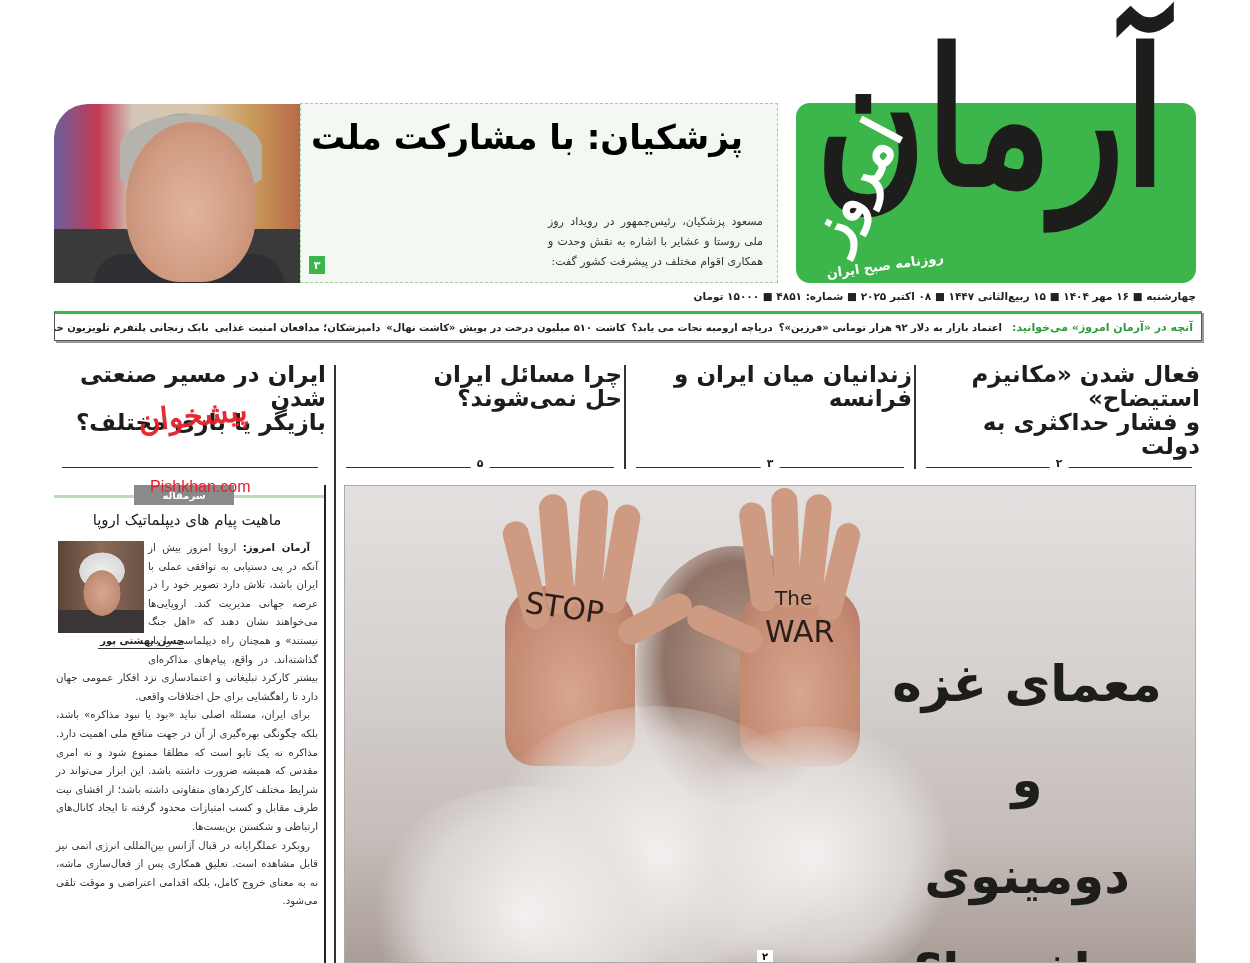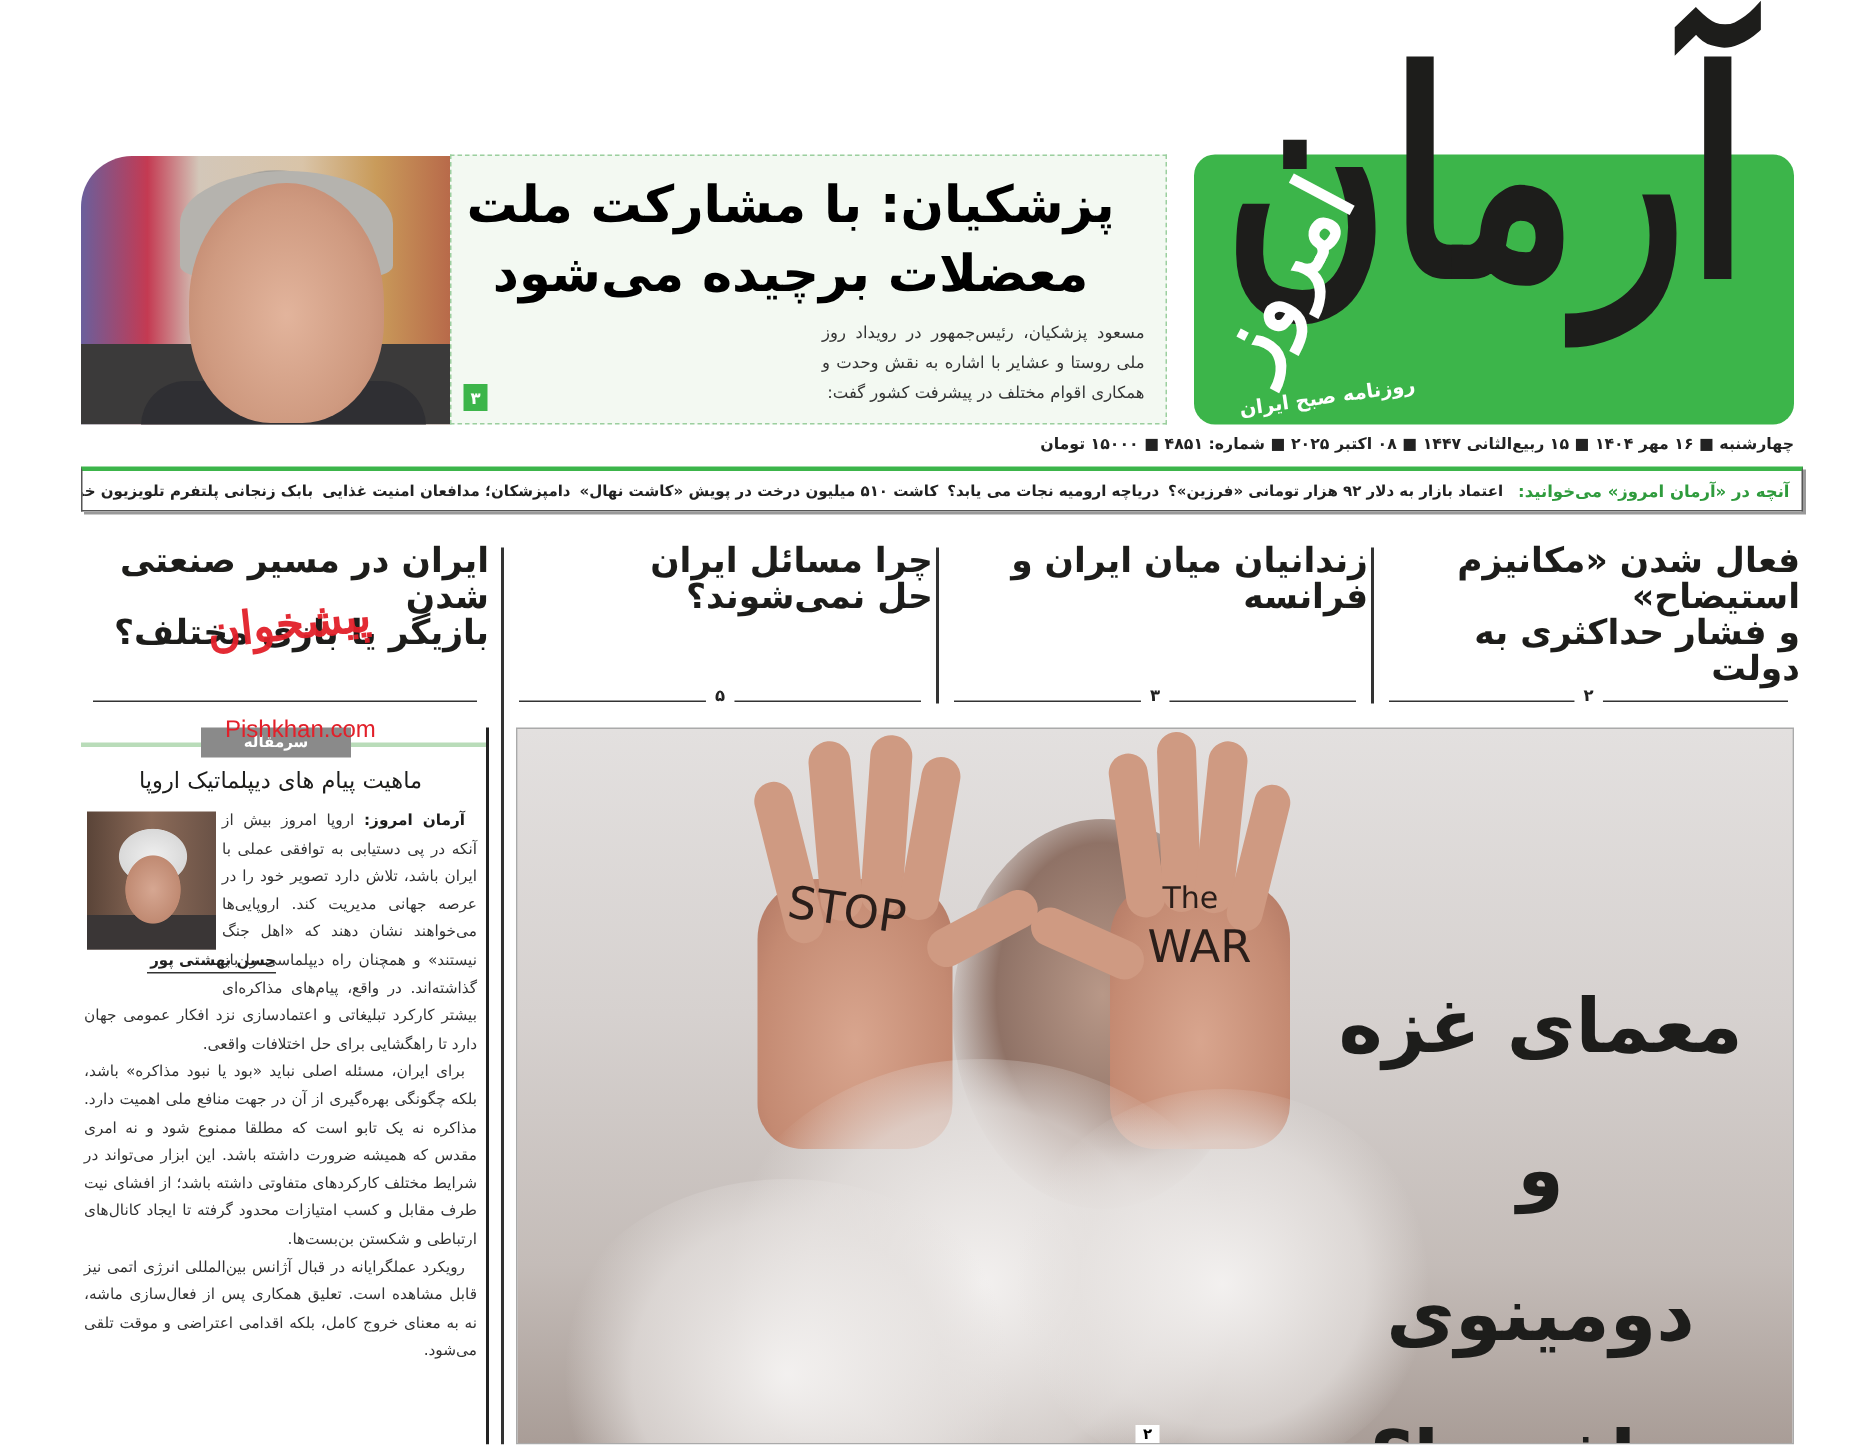--- a/index.html
+++ b/index.html
@@ -208,21 +208,20 @@
 <div class="abs logo-box">
   <div class="logo-main">آرمان</div>
   <div class="logo-sub">امروز</div>
   <div class="logo-tag">روزنامه صبح ایران</div>
 </div>
 <div class="abs dateline">چهارشنبه ■ ۱۶ مهر ۱۴۰۴ ■ ۱۵ ربیع‌الثانی ۱۴۴۷ ■ ۰۸ اکتبر ۲۰۲۵ ■ شماره: ۴۸۵۱ ■ ۱۵۰۰۰ تومان</div>
 
 <div class="abs top-story">
   <div class="top-head">
     <div>پزشکیان: با مشارکت ملت</div>
-    <div>معضلات برچیده می‌شود</div>
   </div>
   <div class="top-col r">مسعود پزشکیان، رئیس‌جمهور در رویداد روز ملی روستا و عشایر با اشاره به نقش وحدت و همکاری اقوام مختلف در پیشرفت کشور گفت:</div>
   <div class="page-badge-green">۳</div>
 </div>
 <div class="abs pez-photo">
   <div class="pez-body"></div>
   <div class="pez-hair"></div>
   <div class="pez-face"></div>
 </div>
 

